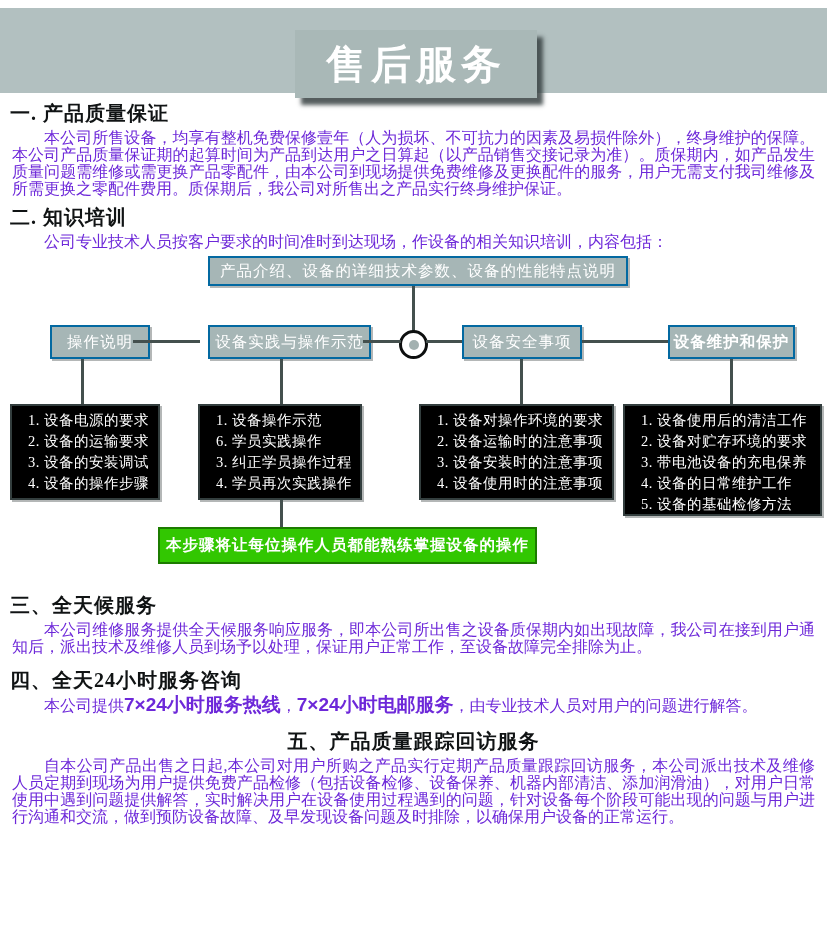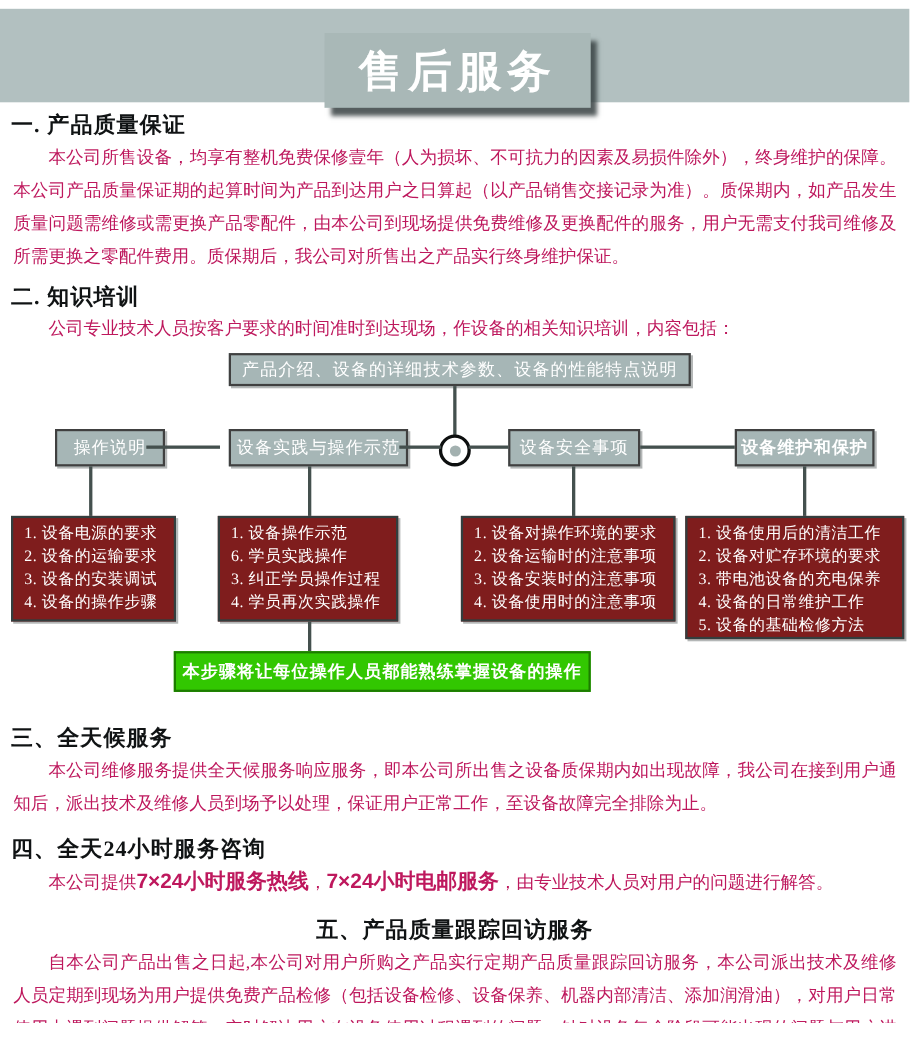--- a/index.html
+++ b/index.html
@@ -27,44 +27,44 @@
     letter-spacing:5px; font-family:"Liberation Sans", sans-serif;
     white-space:nowrap;
   }
   
   .content { padding:0 10px; }
   h2.sec {
     font-size:20px; font-weight:bold; color:#101314;
     margin:7px 0 2px 0; letter-spacing:1px;
   }
   p.body {
-    font-size:16px; line-height:30px;
+    font-size:16px; line-height:17px;
     text-indent:2em; text-align:justify;
-    margin:2px 2px 4px 2px; color:#be185d;
+    margin:2px 2px 4px 2px; color:#6d28d9;
   }
   p.body b { font-family:"Liberation Sans", sans-serif; font-size:19px; }
   
   .flow { position:relative; width:827px; height:330px; margin-top:4px; }
   .fbox {
     position:absolute;
     background:#a6b6b6;
-    border:2px solid #404040;
+    border:2px solid #0369a1;
     box-shadow:2px 2px 0 rgba(40,50,50,0.35);
     color:#ffffff;
     display:flex; align-items:center; justify-content:center;
     font-size:15.5px; letter-spacing:1px; white-space:nowrap;
   }
   .lbox {
     position:absolute;
-    background:#7f1d1d;
+    background:#000000;
     border:2px solid #333e3e;
     box-shadow:2px 2px 0 rgba(40,50,50,0.35);
     color:#ffffff;
     font-size:14.5px; line-height:21px;
-    padding:4px 10px; white-space:nowrap;
+    padding:4px 16px; white-space:nowrap;
   }
   .lbox div { letter-spacing:0.5px; }
   .hline { position:absolute; height:3px; background:#44504e; }
   .vline { position:absolute; width:3px; background:#44504e; }
   .node {
     position:absolute; left:399px; top:76px;
     width:29px; height:29px; border-radius:50%;
     background:#ffffff; border:3px solid #0d0f0f;
     display:flex; align-items:center; justify-content:center;
   }

